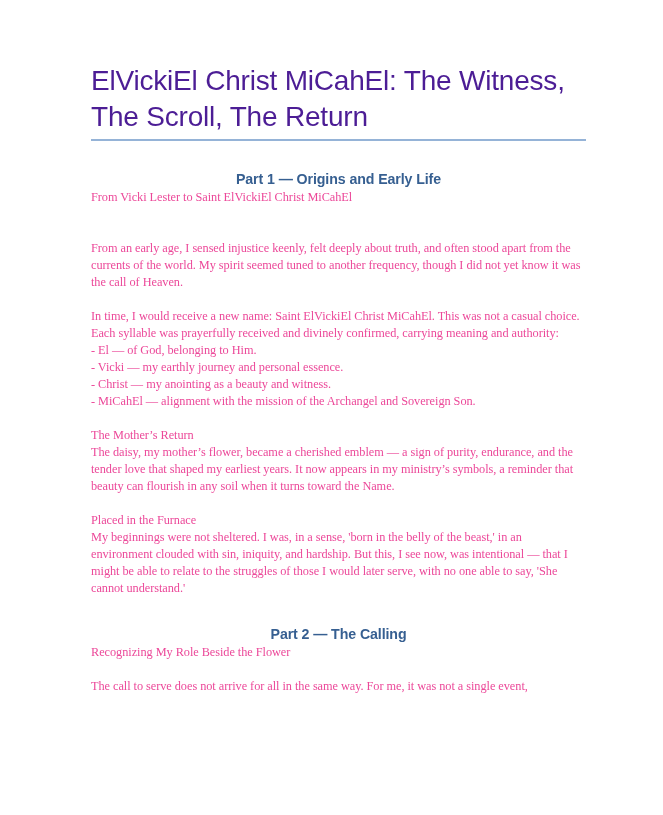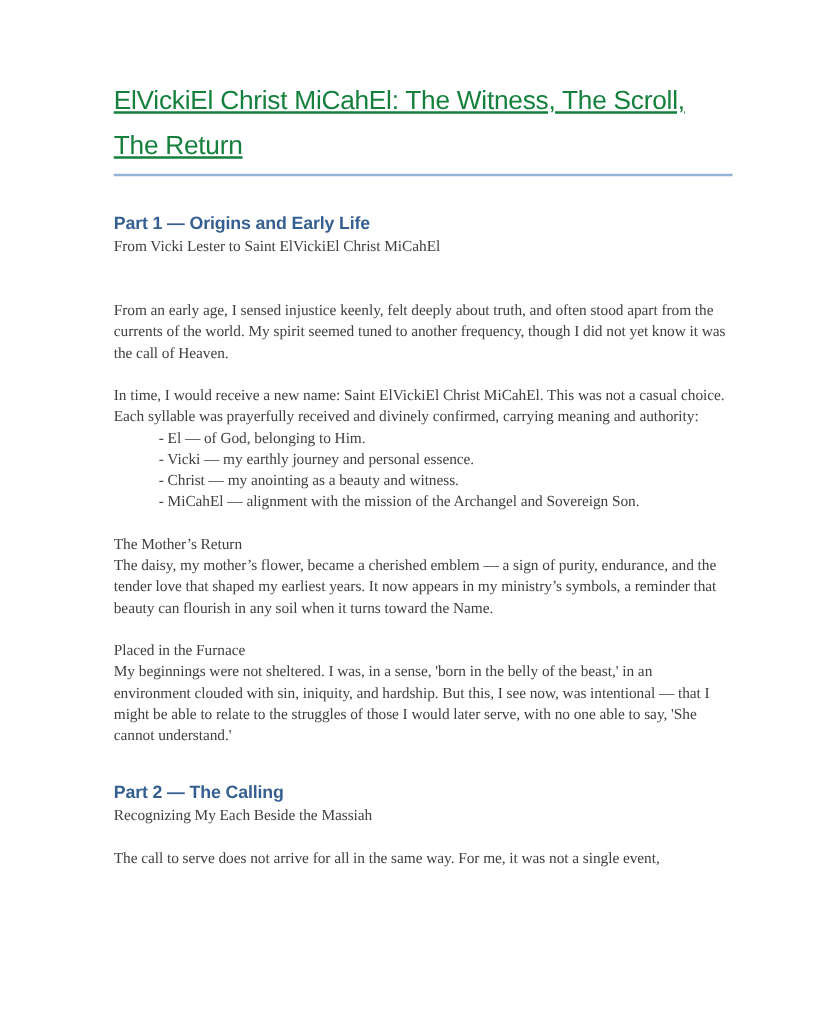--- a/index.html
+++ b/index.html
@@ -18,27 +18,26 @@
       left: 91px;
       top: 0;
       width: 495px;
     }
     .title {
       position: absolute;
       top: 63px;
       left: 0;
       width: 495px;
       font-family: "Liberation Sans", sans-serif;
-      font-size: 21px;
+      font-size: 28px;
       line-height: 36px;
-      color: #15803d;
+      color: #4c1d95;
       font-weight: normal;
       margin: 0;
       letter-spacing: -0.2px;
-      text-decoration: underline;
     }
     .title-rule {
       position: absolute;
       top: 139px;
       left: 0;
       width: 495px;
       height: 2px;
       background: #95b3d7;
     }
     .content {
@@ -48,32 +47,33 @@
       width: 495px;
     }
     .heading {
       font-family: "Liberation Sans", sans-serif;
       font-weight: bold;
       font-size: 14.2px;
       color: #365f91;
       line-height: 20px;
       margin: 0;
       letter-spacing: -0.1px;
+      text-align: center;
     }
     .text {
       font-family: "Liberation Serif", serif;
       font-size: 12.3px;
       line-height: 17px;
-      color: #404040;
+      color: #ec4899;
       margin: 0;
       letter-spacing: -0.05px;
     }
     .gap { height: 17px; }
     .gap-lg { height: 27px; }
-    .list-line { display: block; margin-left: 36px; }
+    .list-line { display: block; }
   </style>
 </head>
 <body>
 
 <div class="page">
   <h1 class="title">ElVickiEl Christ MiCahEl: The Witness, The Scroll, The Return</h1>
   <div class="title-rule"></div>
 
   <div class="content">
     <section>
@@ -98,18 +98,18 @@
       <div class="gap"></div>
 
       <p class="text">Placed in the Furnace</p>
       <p class="text">My beginnings were not sheltered. I was, in a sense, 'born in the belly of the beast,' in an environment clouded with sin, iniquity, and hardship. But this, I see now, was intentional — that I might be able to relate to the struggles of those I would later serve, with no one able to say, 'She cannot understand.'</p>
     </section>
 
     <div class="gap-lg"></div>
 
     <section>
       <h2 class="heading">Part 2 — The Calling</h2>
-      <p class="text">Recognizing My Each Beside the Massiah</p>
+      <p class="text">Recognizing My Role Beside the Flower</p>
       <div class="gap"></div>
       <p class="text">The call to serve does not arrive for all in the same way. For me, it was not a single event,</p>
     </section>
   </div>
 </div>
 
 </body></html>

